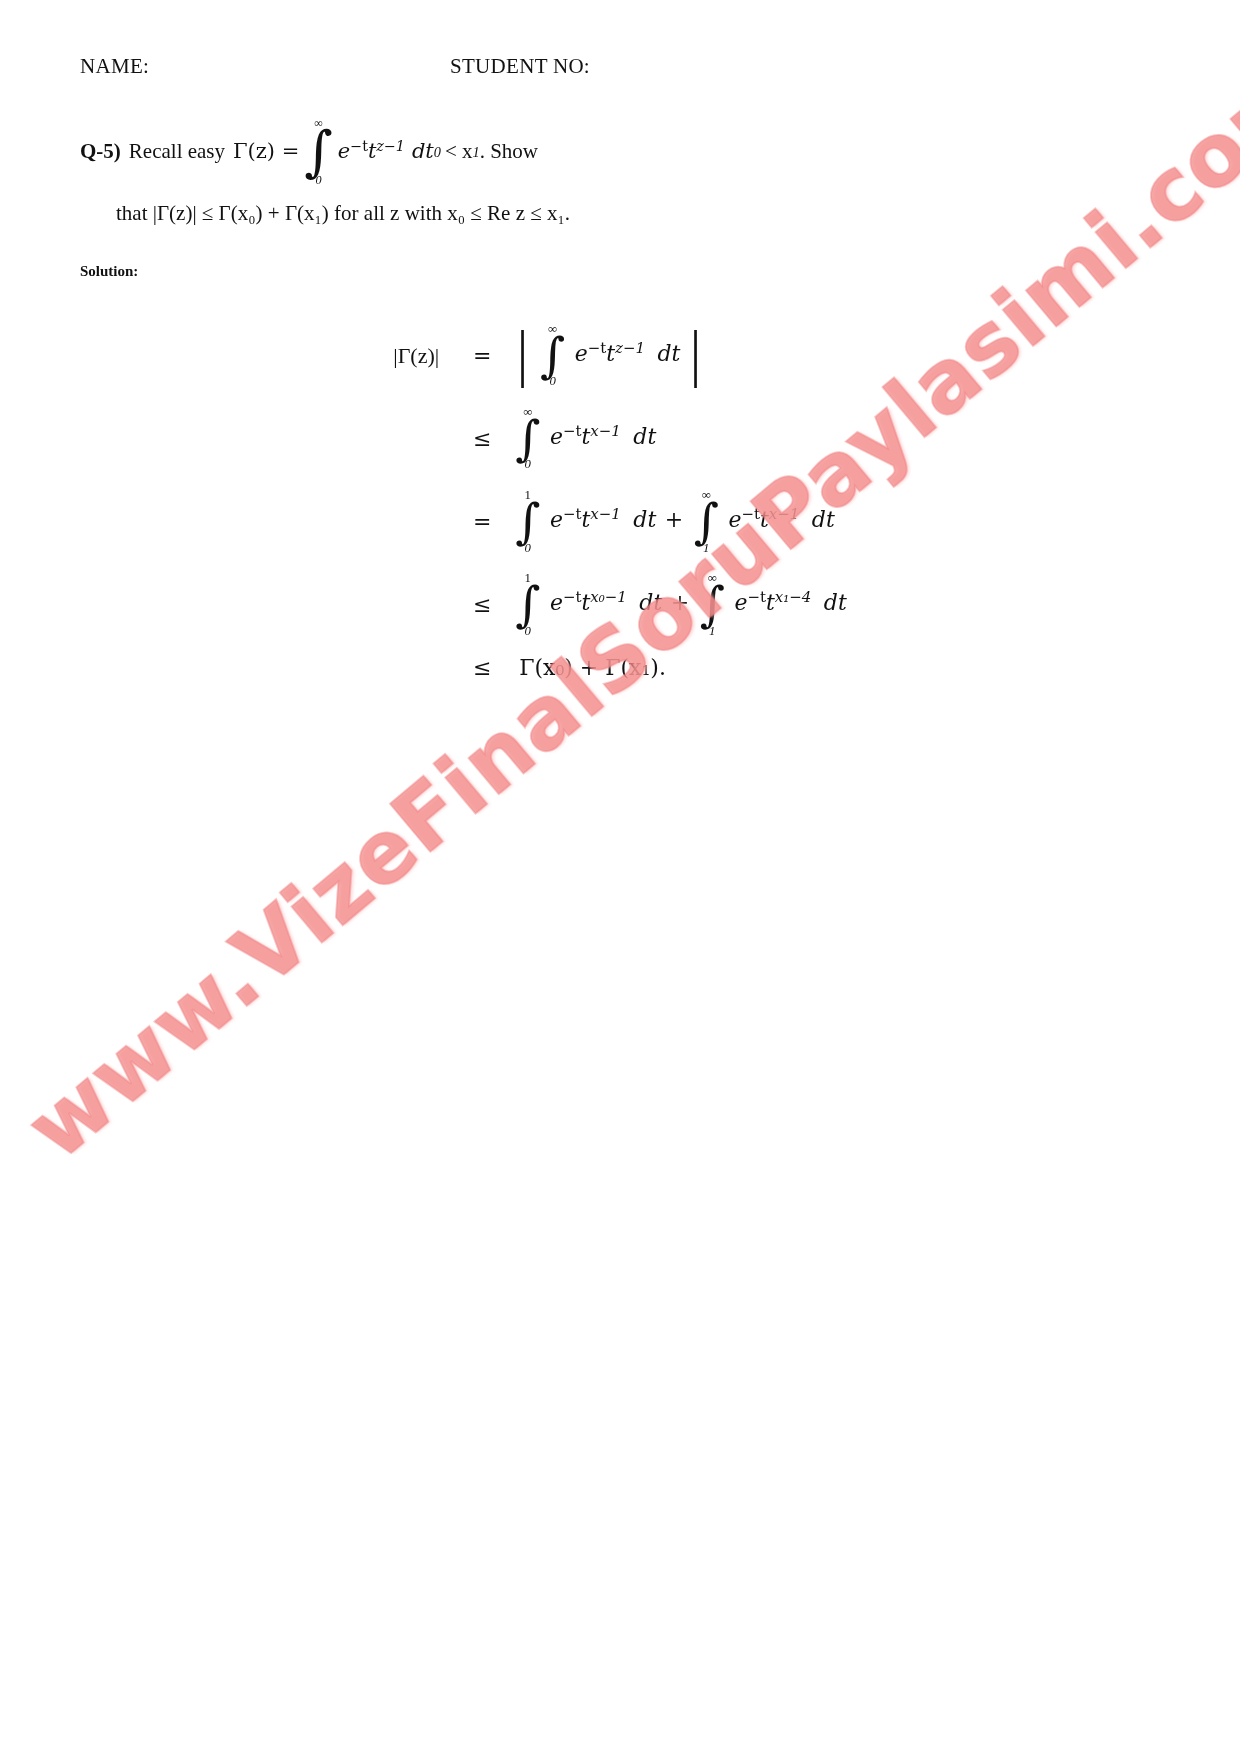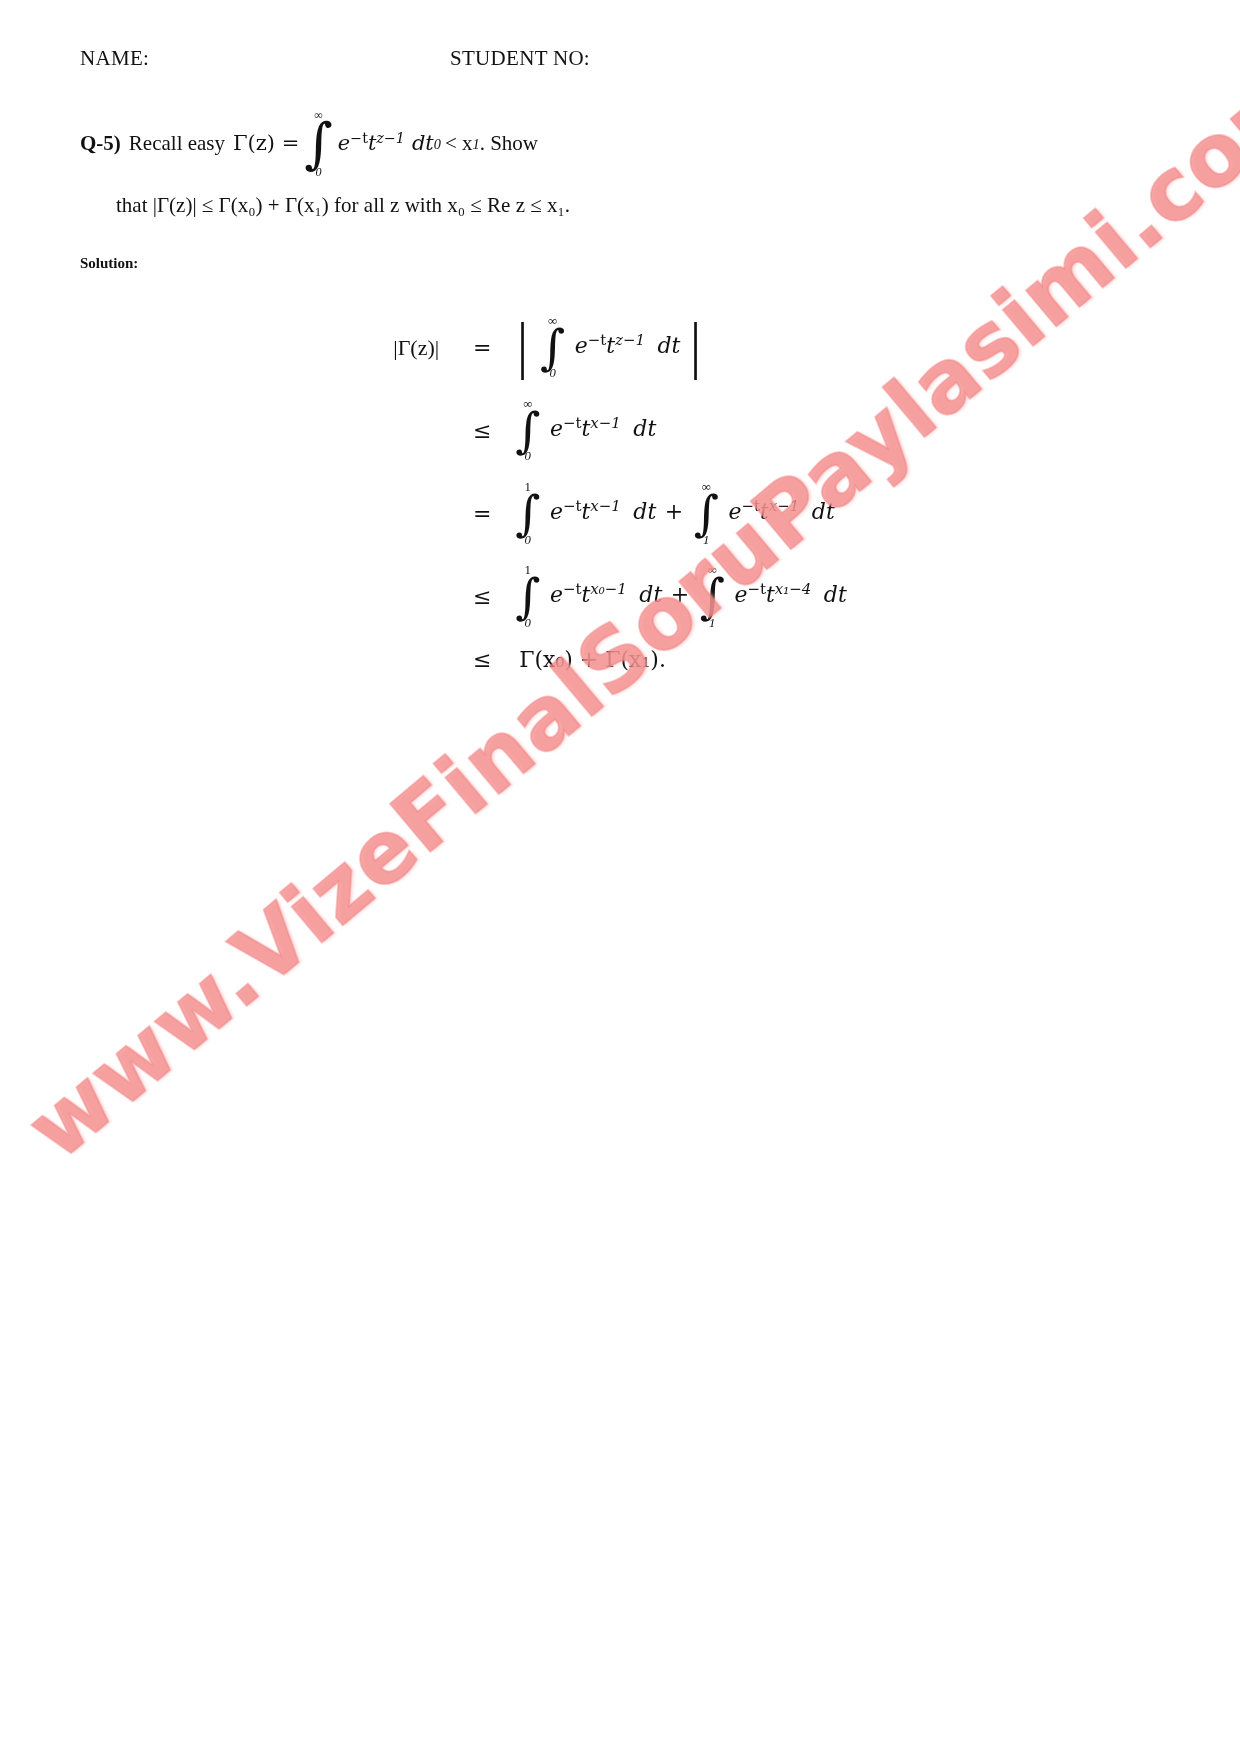--- a/index.html
+++ b/index.html
@@ -12,21 +12,21 @@
     height: 1754px;
     position: relative;
     font-family: "Liberation Serif", serif;
     color: #111111;
     overflow: hidden;
   }
 
   .page {
     position: absolute;
     inset: 0;
-    padding: 32px 80px;
+    padding: 40px 80px;
     box-sizing: border-box;
   }
 
   
   .header-row {
     display: flex;
     align-items: baseline;
     font-size: 21px;
     letter-spacing: 0.3px;
     margin-top: 14px;

